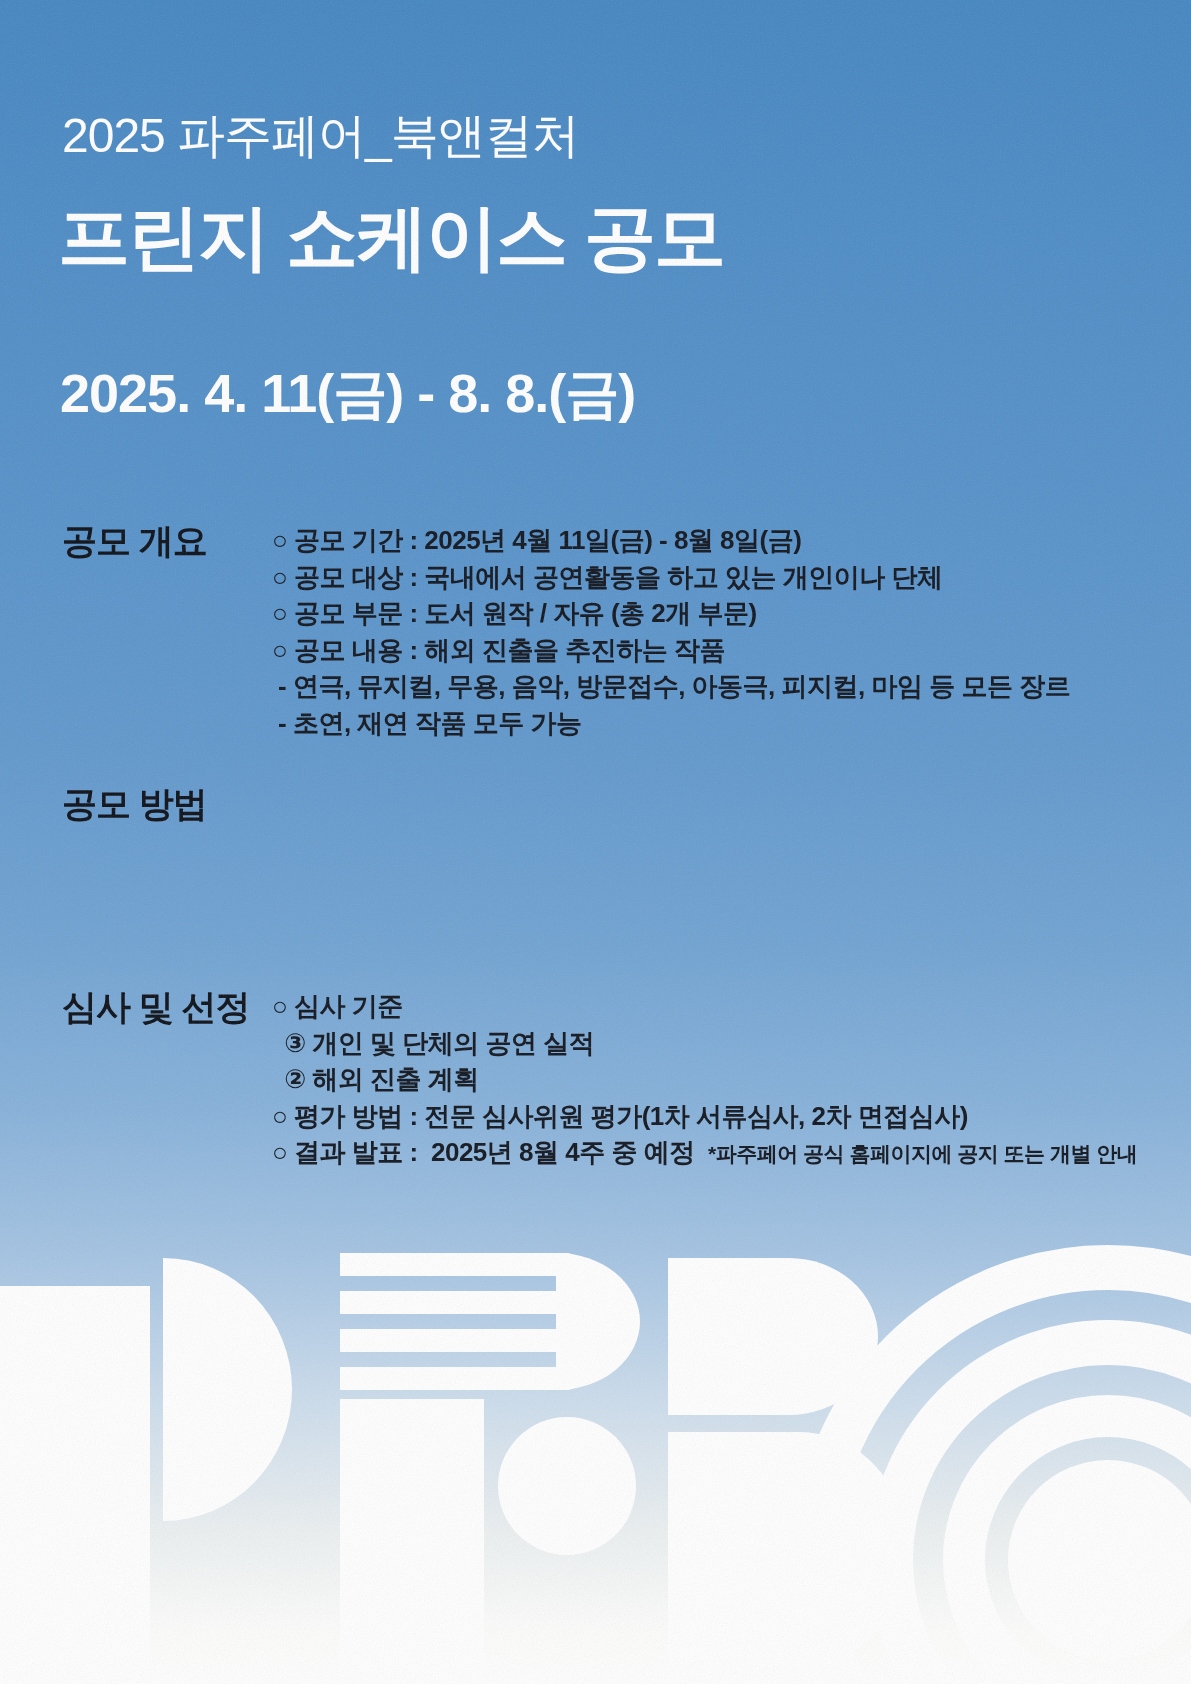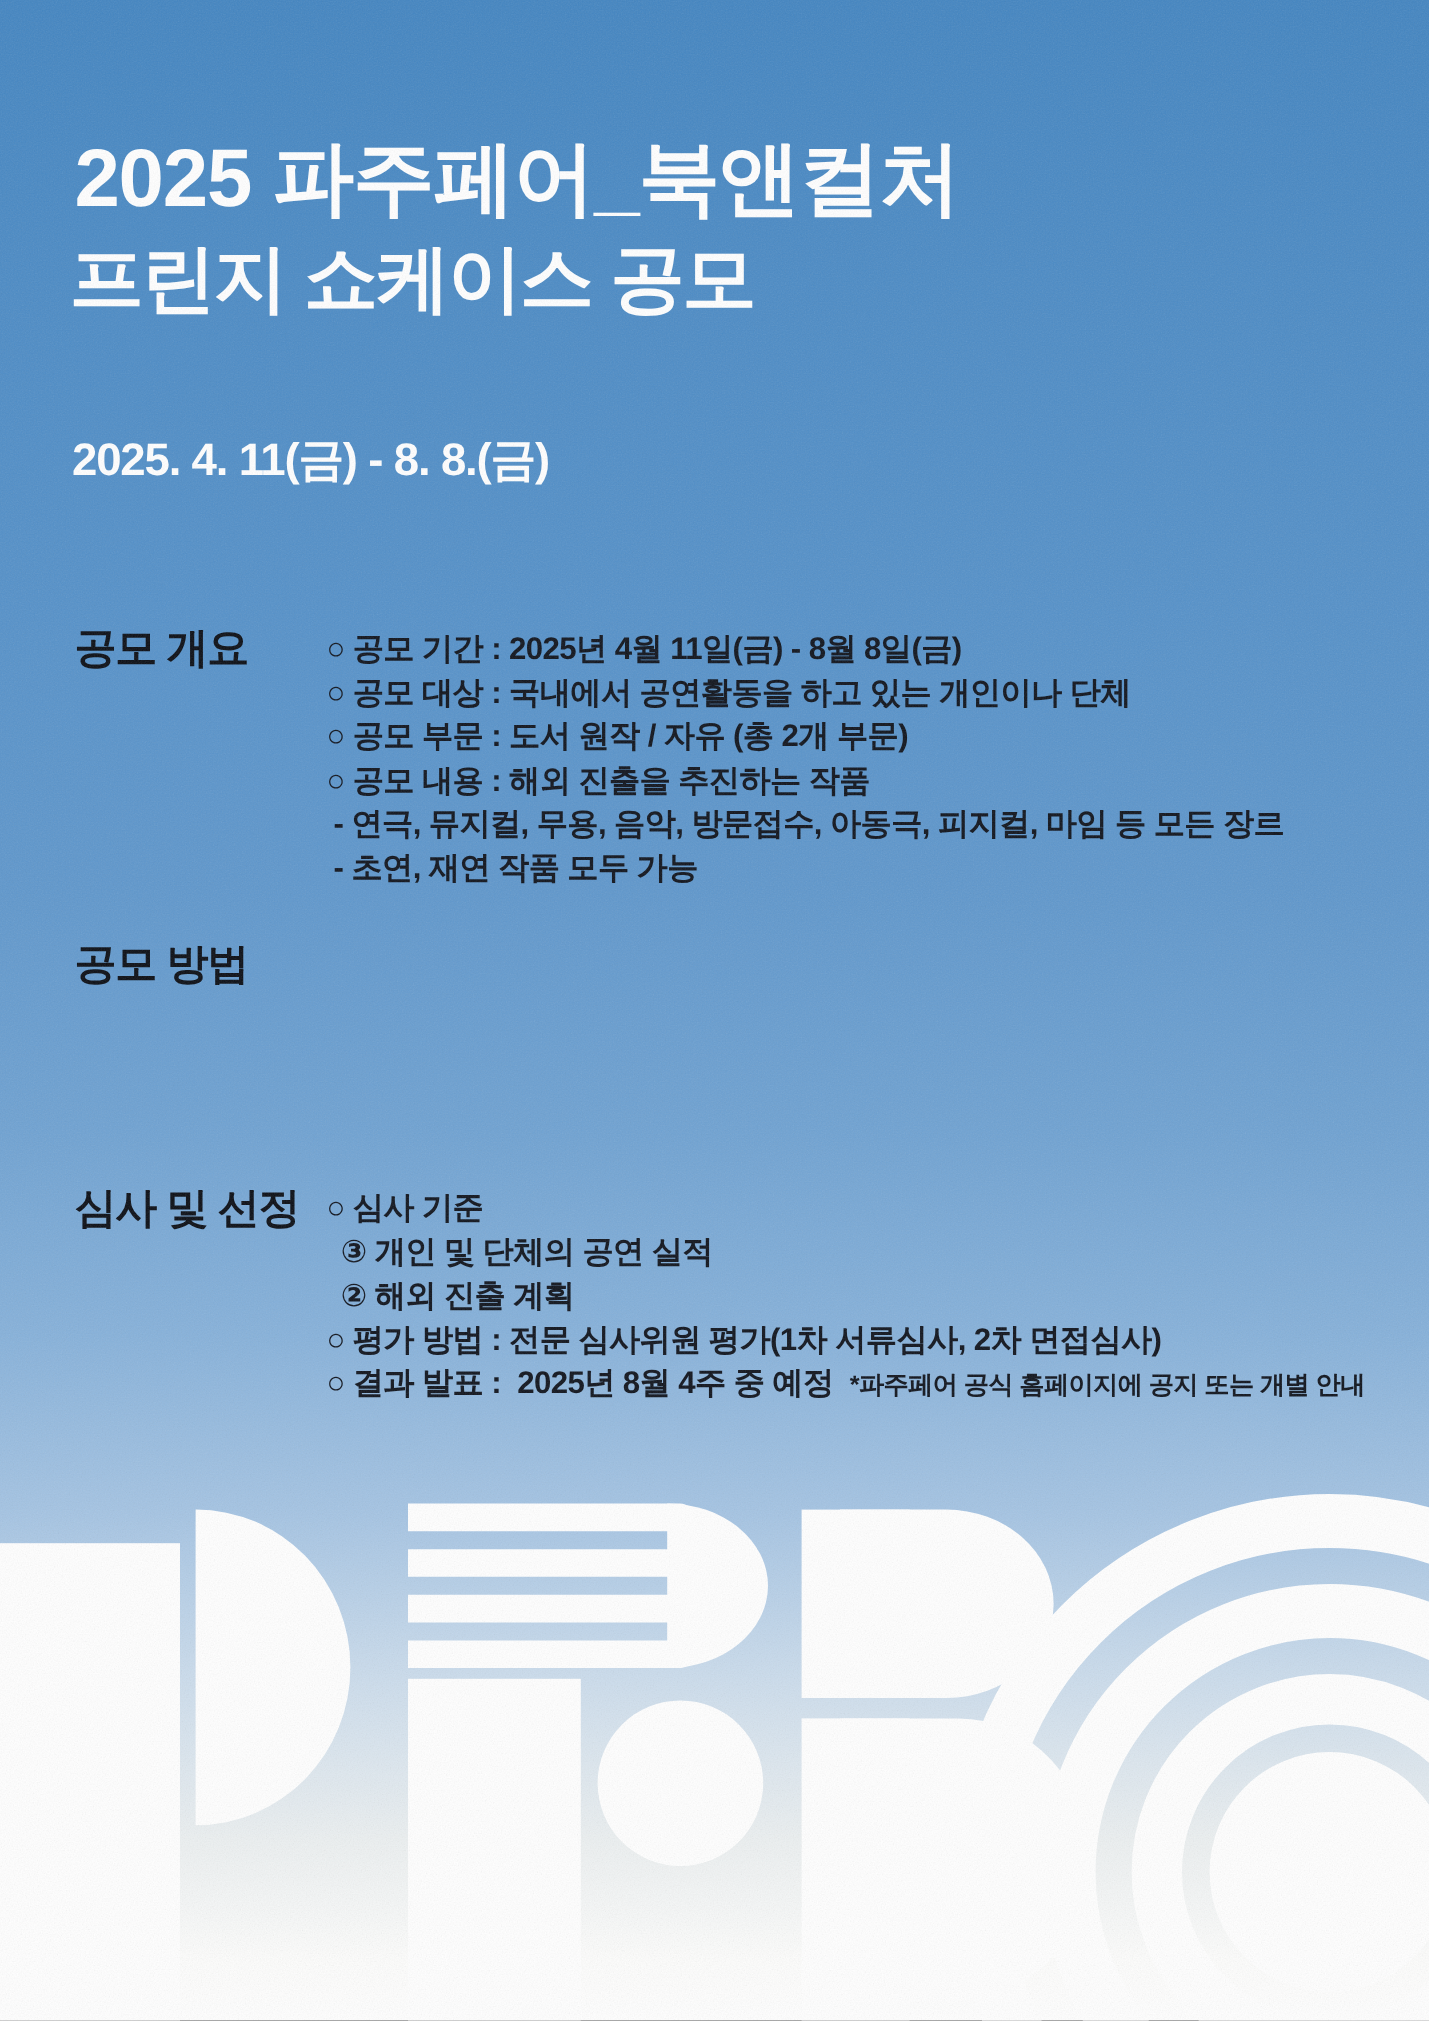--- a/index.html
+++ b/index.html
@@ -13,29 +13,29 @@
       #6fa2d2 56%, #86b1da 66%, #a5c4e3 75%, #cbdcec 83%,
       #ecf0f1 91%, #fdfdfc 97%, #ffffff 100%);
     font-family:"Liberation Sans","DejaVu Sans",sans-serif;
   }
   .noise{position:absolute;inset:0;z-index:30;pointer-events:none;opacity:.14;}
 
   
   .titles{position:absolute;left:0;top:0;z-index:2;color:#fff;}
   .eyebrow{
     position:absolute;left:62px;top:104px;width:1100px;
-    font-size:68px;font-weight:700;letter-spacing:-1px;white-space:pre;
+    font-size:48px;font-weight:400;letter-spacing:-1px;white-space:pre;
   }
   .title{
     position:absolute;left:58px;top:190px;width:1120px;margin:0;
-    font-size:62px;font-weight:900;letter-spacing:-2px;white-space:pre;
+    font-size:72px;font-weight:900;letter-spacing:-2px;white-space:pre;
   }
   .date{
     position:absolute;left:60px;top:358px;width:1100px;
-    font-size:38px;font-weight:800;letter-spacing:-1px;white-space:pre;
+    font-size:54px;font-weight:800;letter-spacing:-1px;white-space:pre;
   }
 
   
   .sec{position:absolute;left:62px;width:1110px;display:flex;z-index:2;color:#10141d;}
   .sec h2{
     margin:0;width:210px;flex:0 0 210px;
     font-size:35px;font-weight:900;letter-spacing:-1px;line-height:38px;color:#0b0e15;
   }
   .lines{flex:1;}
   .lines p{

